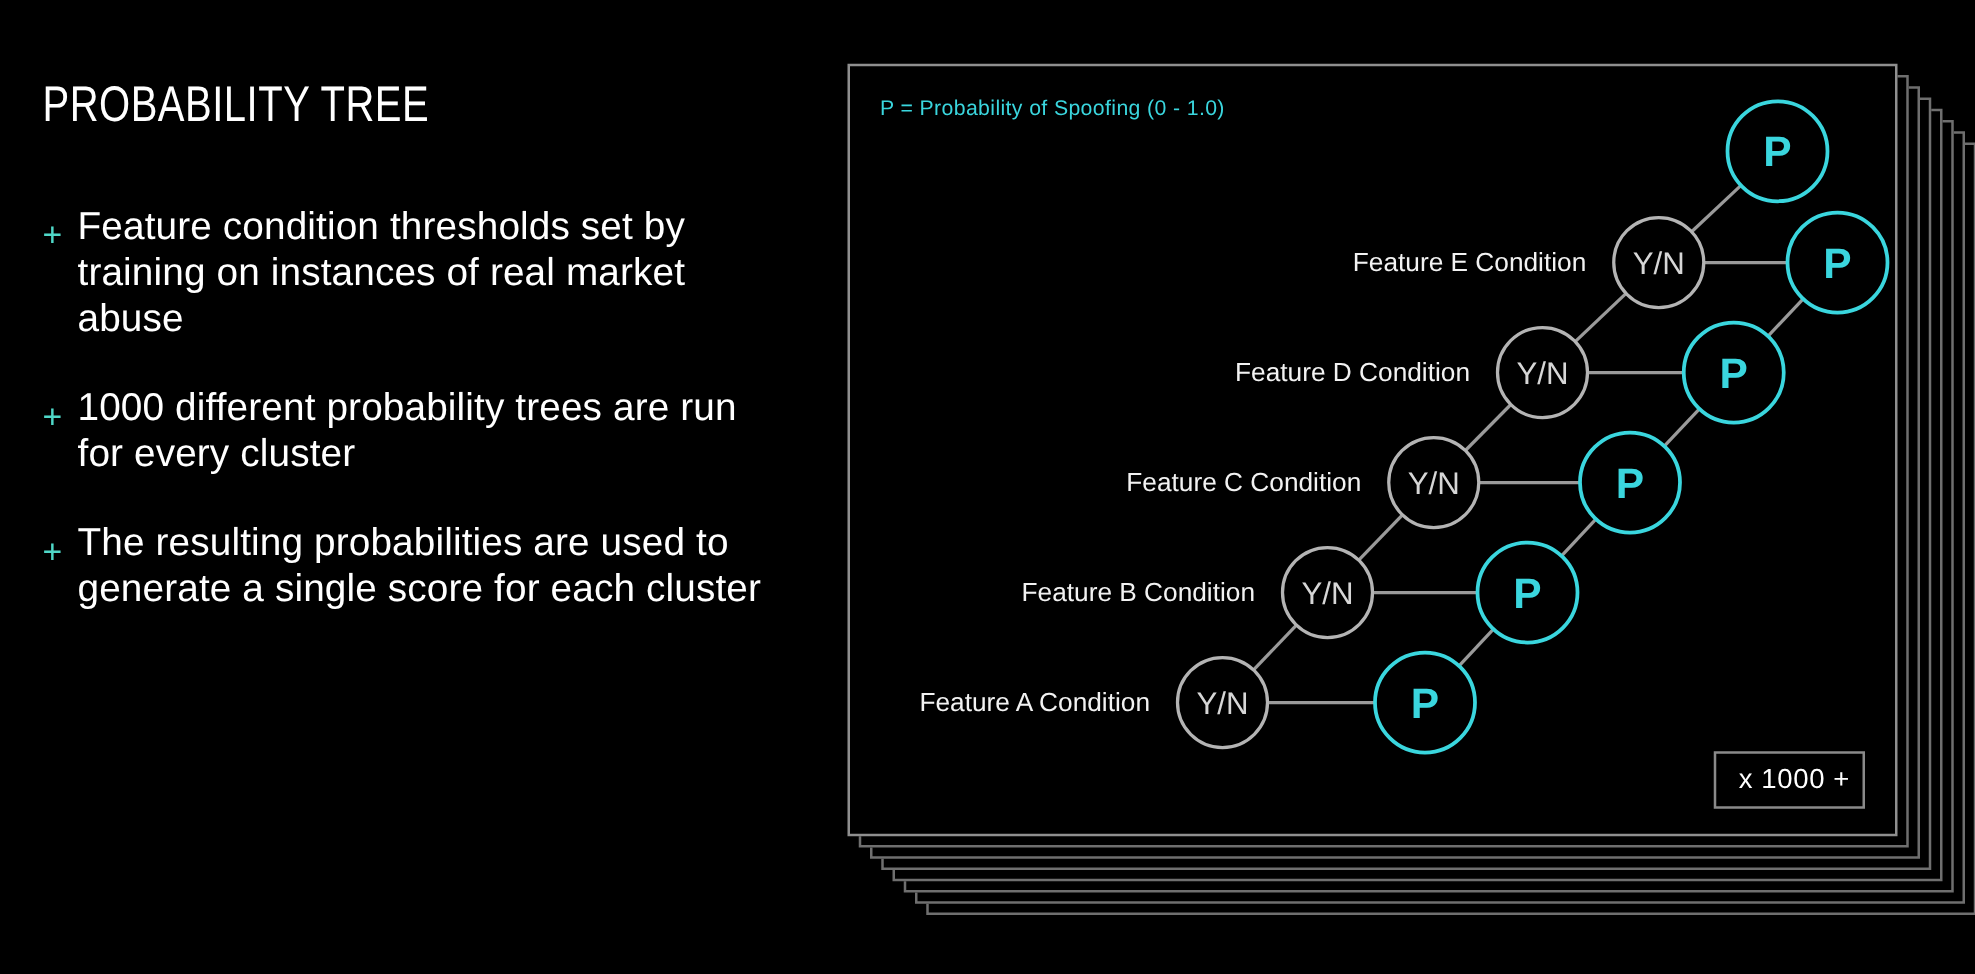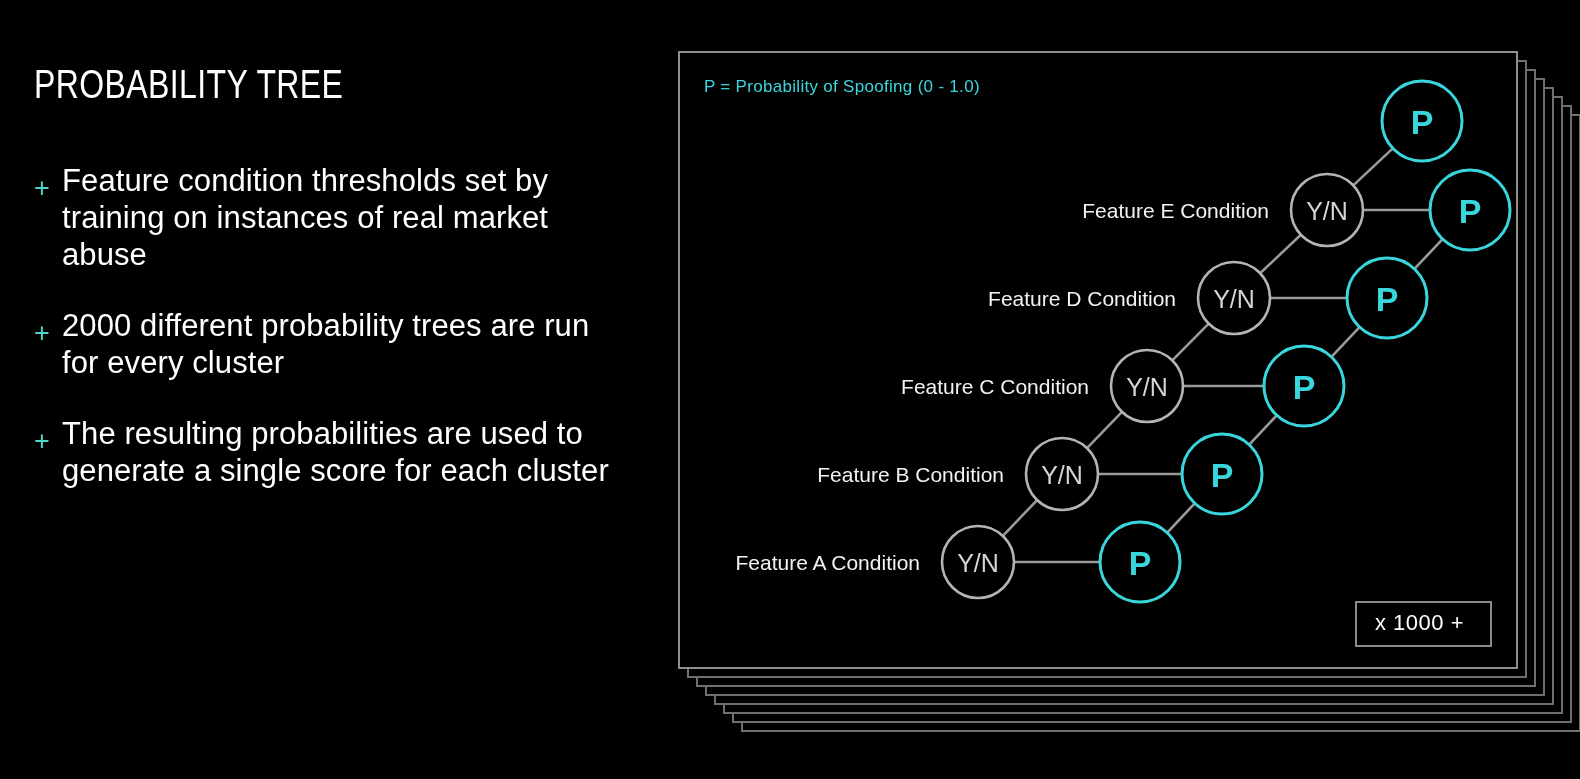--- a/index.html
+++ b/index.html
@@ -78,21 +78,21 @@
     color:#3ad6de;
     letter-spacing:0.3px;
     white-space:nowrap;
   }
   .count-badge{
     position:absolute;
     right:24px;bottom:20px;
     border:2px solid #8a8a8a;
     color:#ffffff;
     font-size:22px;
-    padding:7px 26px 9px 18px;
+    padding:7px 10px 9px 18px;
     letter-spacing:0.5px;
     white-space:nowrap;
     background:#000000;
   }
 
   .tree-svg{
     position:absolute;
     left:0;top:0;
     width:840px;height:618px;
     overflow:visible;
@@ -131,21 +131,21 @@
   <div class="left-col">
     <h1 class="page-title">PROBABILITY TREE</h1>
 
     <ul class="bullet-list">
       <li class="bullet">
         <span class="bullet-marker">+</span>
         <span class="bullet-text">Feature condition thresholds set by training on instances of real market abuse</span>
       </li>
       <li class="bullet">
         <span class="bullet-marker">+</span>
-        <span class="bullet-text">2000 different probability trees are run for every cluster</span>
+        <span class="bullet-text">1000 different probability trees are run for every cluster</span>
       </li>
       <li class="bullet">
         <span class="bullet-marker">+</span>
         <span class="bullet-text">The resulting probabilities are used to generate a single score for each cluster</span>
       </li>
     </ul>
   </div>
 
   <div class="card-stack">
 

